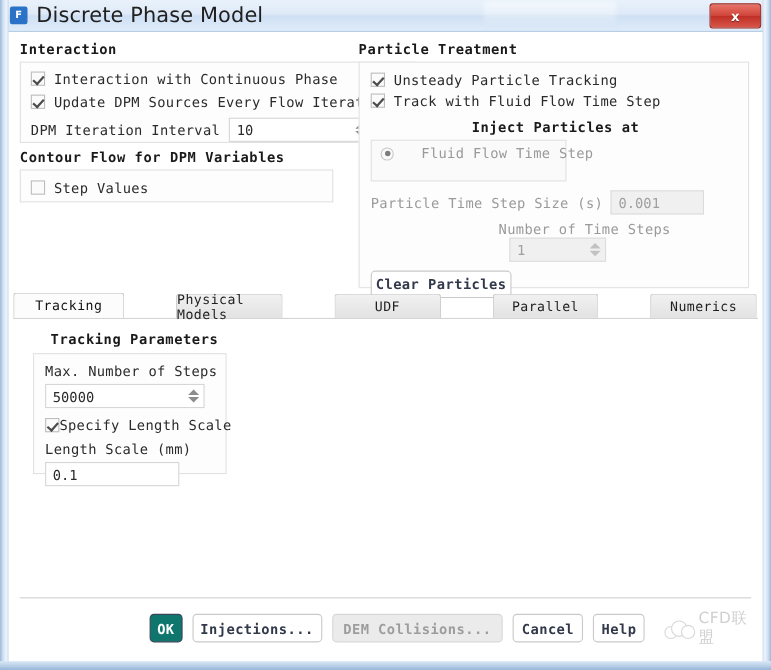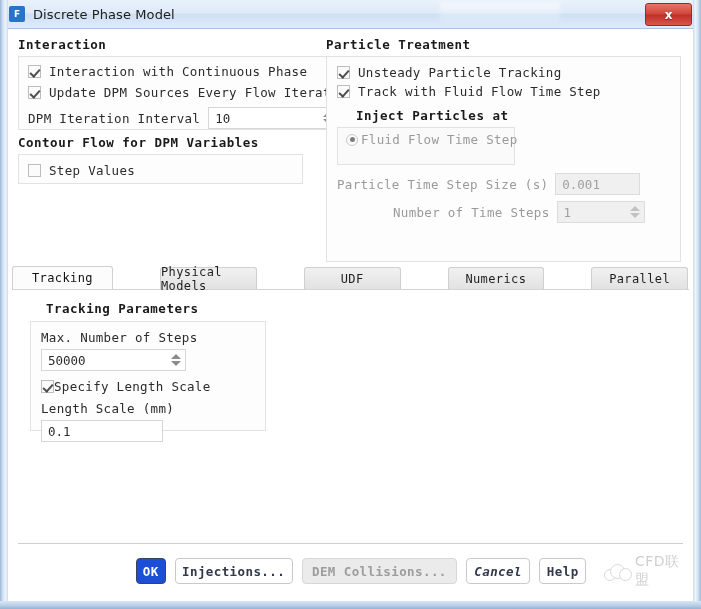--- a/index.html
+++ b/index.html
@@ -57,21 +57,21 @@
     justify-content: center;
     color: #ffffff;
     font-size: 9px;
     font-family: "DejaVu Sans", sans-serif;
     font-weight: bold;
     flex: 0 0 auto;
   }
   .title-text {
     margin-left: 8px;
     font-family: "DejaVu Sans", sans-serif;
-    font-size: 13px;
+    font-size: 19px;
     color: #202020;
     letter-spacing: 0.1px;
   }
   .titlebar-ghost {
     position: absolute;
     left: 440px; top: 2px;
     width: 120px; height: 24px;
     background: linear-gradient(to bottom, rgba(255,255,255,0.55), rgba(210,228,245,0.35));
     filter: blur(2px);
     pointer-events: none;
@@ -228,21 +228,21 @@
     letter-spacing: 0.4px;
     cursor: pointer;
     height: 26px;
   }
   .btn.disabled {
     background: #ebebeb;
     border-color: #d7d7d7;
     color: #9d9d9d;
   }
   .btn.primary {
-    background: #1d4ed8;
+    background: #0f766e;
     border-color: #3a４455;
     border-color: #39445a;
     color: #ffffff;
   }
 
   
   .tabstrip {
     position: absolute;
     left: 4px; right: 4px;
     top: 237px;
@@ -386,59 +386,60 @@
         <div class="row" style="margin-bottom:4px;">
           <div class="cb checked"></div>
           <div class="lbl" style="margin-left:8px;">Unsteady Particle Tracking</div>
         </div>
 
         <div class="row" style="margin-bottom:9px;">
           <div class="cb checked"></div>
           <div class="lbl" style="margin-left:8px;">Track with Fluid Flow Time Step</div>
         </div>
 
-        <div class="group-title" style="margin-left:19px;">Inject Particles at</div>
+        <div class="group-title" style="margin-left:3px;text-align:center;">Inject Particles at</div>
 
         <div class="group-box" style="margin-top:4px; width:178px; height:38px; padding:4px 8px 0 8px; background:#fafafa;">
           <div class="row">
             <div class="rb selected"></div>
-            <div class="lbl dim" style="margin-left:3px;">Fluid Flow Time Step</div>
+            <div class="lbl dim" style="margin-left:25px;">Fluid Flow Time Step</div>
           </div>
         </div>
 
         <div class="row" style="margin-top:8px;">
           <div class="lbl dim">Particle Time Step Size (s)</div>
           <div class="tf disabled" style="margin-left:7px; width:85px;">
             <span>0.001</span>
           </div>
         </div>
 
-        <div class="row" style="margin-top:6px;">
+        <div class="row" style="margin-top:6px;flex-direction:column;">
           <div class="lbl dim" style="margin-left:56px;">Number of Time Steps</div>
           <div class="tf disabled" style="margin-left:7px; width:88px;">
             <span>1</span>
             <div class="spin dim">
               <div class="up"></div>
               <div class="dn"></div>
             </div>
           </div>
         </div>
 
+        <div class="btn" style="margin-top:8px; width:128px; height:25px;">Clear Particles</div>
       </div>
     </div>
 
     <div class="tabstrip">
       <div class="tab active" style="width:142px;">Tracking</div>
       <div class="tab" style="width:136px;">Physical Models</div>
       <div class="tab" style="width:136px;">UDF</div>
+      <div class="tab" style="width:136px;">Parallel</div>
       <div class="tab" style="width:136px;">Numerics</div>
-      <div class="tab" style="width:136px;">Parallel</div>
-    </div>
-
-    <div style="position:absolute; left:22px; top:272px; width:236px;">
+    </div>
+
+    <div style="position:absolute; left:22px; top:272px; width:176px;">
       <div class="group-title" style="margin-left:16px;">Tracking Parameters</div>
       <div class="group-box" style="margin-top:5px; height:110px; padding:8px 10px 0 10px;">
 
         <div class="lbl">Max. Number of Steps</div>
         <div class="tf" style="margin-top:4px; width:145px;">
           <span>50000</span>
           <div class="spin">
             <div class="up"></div>
             <div class="dn"></div>
           </div>
@@ -455,21 +456,21 @@
         </div>
       </div>
     </div>
 
     <div class="sep-line"></div>
 
     <div class="buttonbar">
       <div class="btn primary" style="width:30px;">OK</div>
       <div class="btn" style="width:120px; margin-left:9px;">Injections...</div>
       <div class="btn disabled" style="width:158px; margin-left:9px;">DEM Collisions...</div>
-      <div class="btn" style="width:65px; margin-left:9px;font-style:italic;">Cancel</div>
+      <div class="btn" style="width:65px; margin-left:9px;">Cancel</div>
       <div class="btn" style="width:48px; margin-left:9px;">Help</div>
 
       <div class="watermark">
         <div class="wm-cloud">
           <span style="left:0; top:7px; width:10px; height:10px;"></span>
           <span style="left:6px; top:2px; width:13px; height:13px;"></span>
           <span style="left:15px; top:6px; width:11px; height:11px;"></span>
         </div>
         <div class="wm-text">CFD联盟</div>
       </div>

